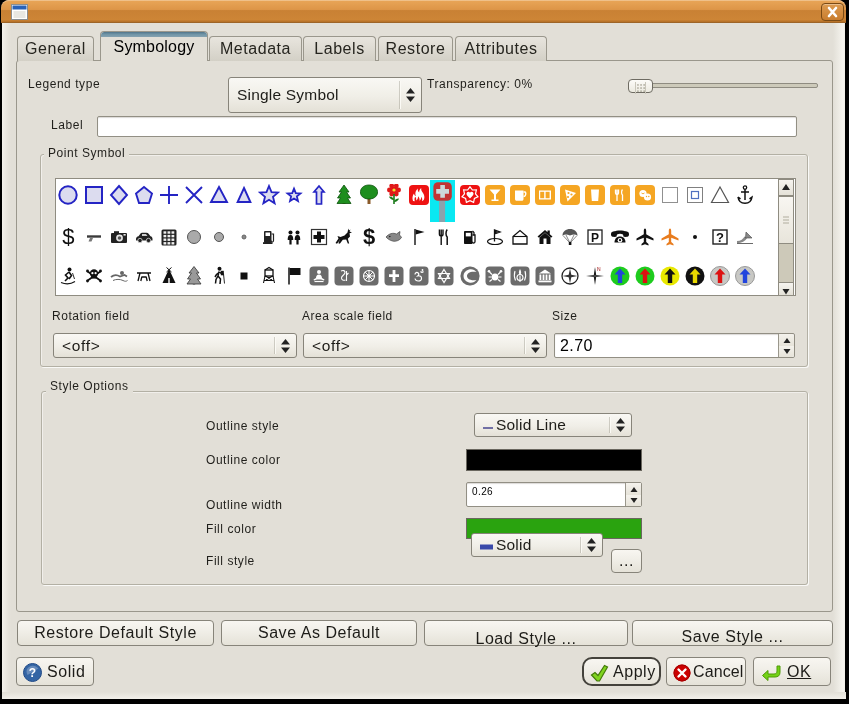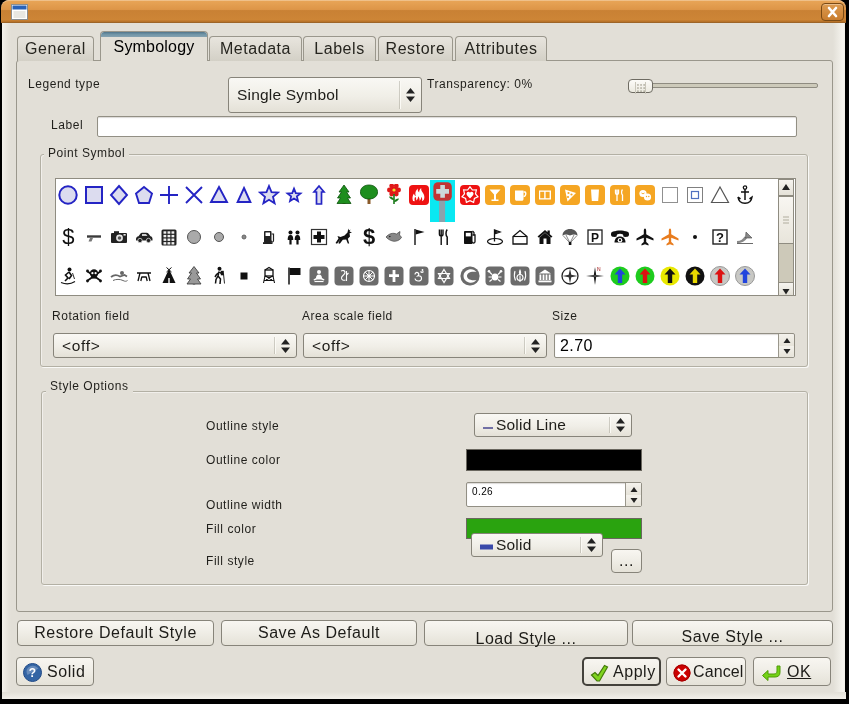--- a/index.html
+++ b/index.html
@@ -753,21 +753,21 @@
 <div class="btn" style="left:632px;top:620px;width:201px;height:26px;"><span style="margin-top:7px">Save Style ...</span></div>
 <div class="btn" style="left:16px;top:657px;width:78px;height:29px">
     <svg width="19" height="19" viewBox="0 0 19 19" style="position:absolute;left:6px;top:5px">
       <circle cx="9.5" cy="9.5" r="9" fill="#3465a4"></circle>
       <circle cx="9.5" cy="9.5" r="9" fill="none" stroke="#204a87" stroke-width="1"></circle>
       <path d="M4 6 A7 7 0 0 1 15.5 5.5 L4.5 12 A7.5 7.5 0 0 1 4 6" fill="rgba(255,255,255,0.25)"></path>
       <text x="9.5" y="14" text-anchor="middle" font-size="12" font-weight="bold" fill="#fff" font-family="Liberation Sans">?</text>
     </svg>
     <span style="position:absolute;left:30px;top:5px">Solid</span>
   </div>
-<div class="btn" style="left:582px;top:657px;width:79px;height:29px;border:2px solid #44423c;border-radius:5px">
+<div class="btn" style="left:582px;top:657px;width:79px;height:29px;border:2px solid #44423c;border-radius:10px">
     <svg width="19" height="19" viewBox="0 0 19 19" style="position:absolute;left:6px;top:5px">
       <path d="M1.5 11 L5 8.5 L8 11.5 L14.5 1.5 L17.5 3 L9.5 17 L7 17 Z" fill="#7fd41e" stroke="#44790a" stroke-width="1.2"></path>
     </svg>
     <span style="position:absolute;left:29px;top:4px">Apply</span>
   </div>
 <div class="btn" style="left:666px;top:657px;width:80px;height:29px">
     <svg width="18" height="18" viewBox="0 0 18 18" style="position:absolute;left:6px;top:6px">
       <circle cx="9" cy="9" r="8.5" fill="#cc0000"></circle>
       <circle cx="9" cy="9" r="8" fill="none" stroke="#a40000" stroke-width="1"></circle>
       <path d="M5.5 5.5 L12.5 12.5 M12.5 5.5 L5.5 12.5" stroke="#fff" stroke-width="2.4" stroke-linecap="round"></path>

